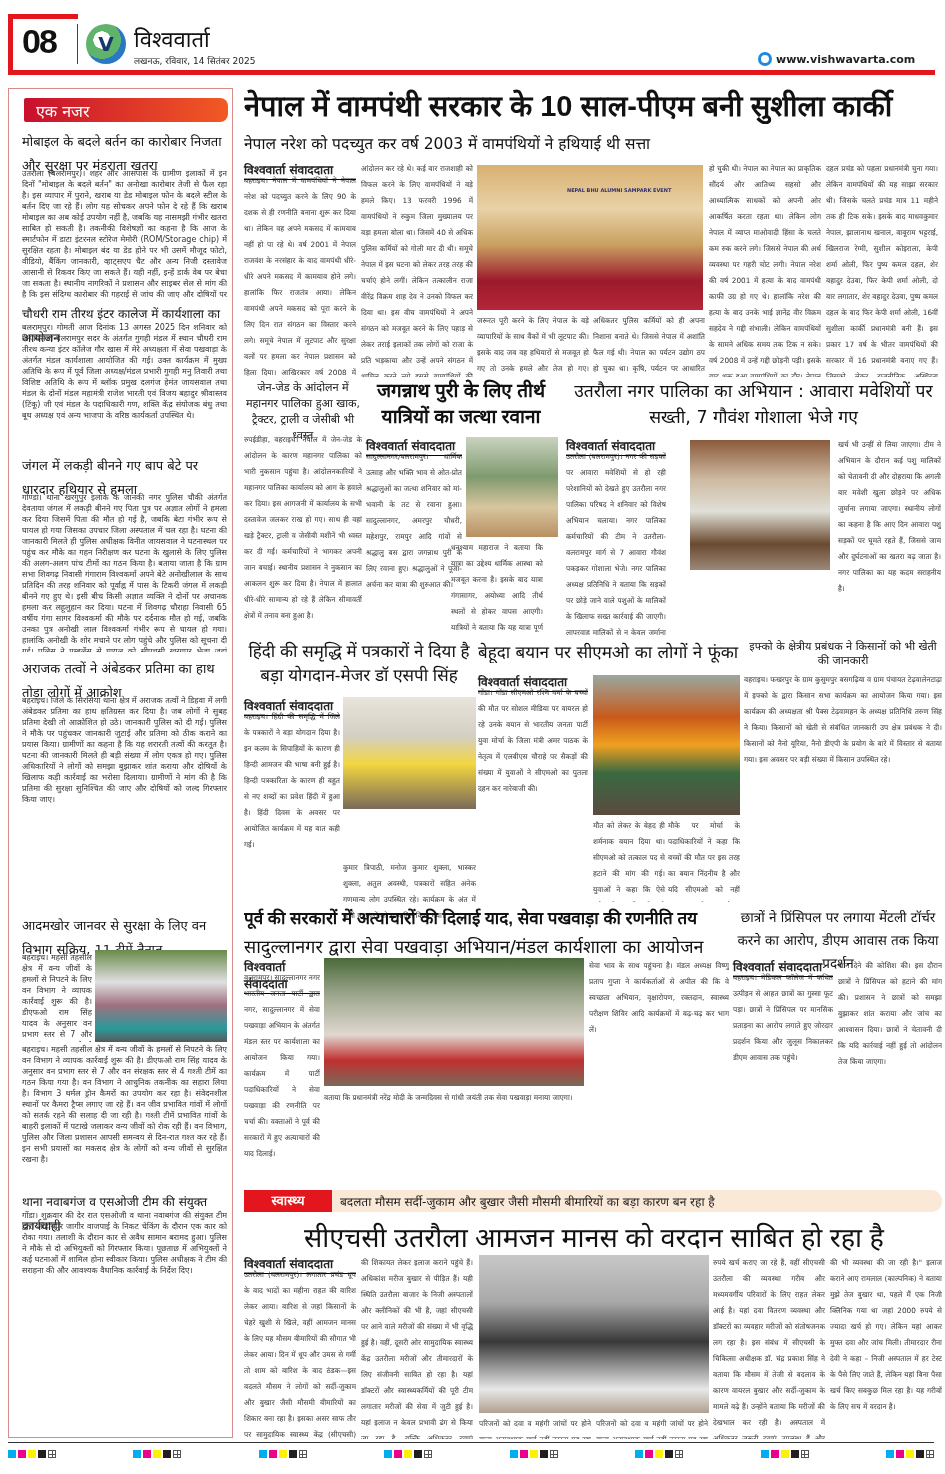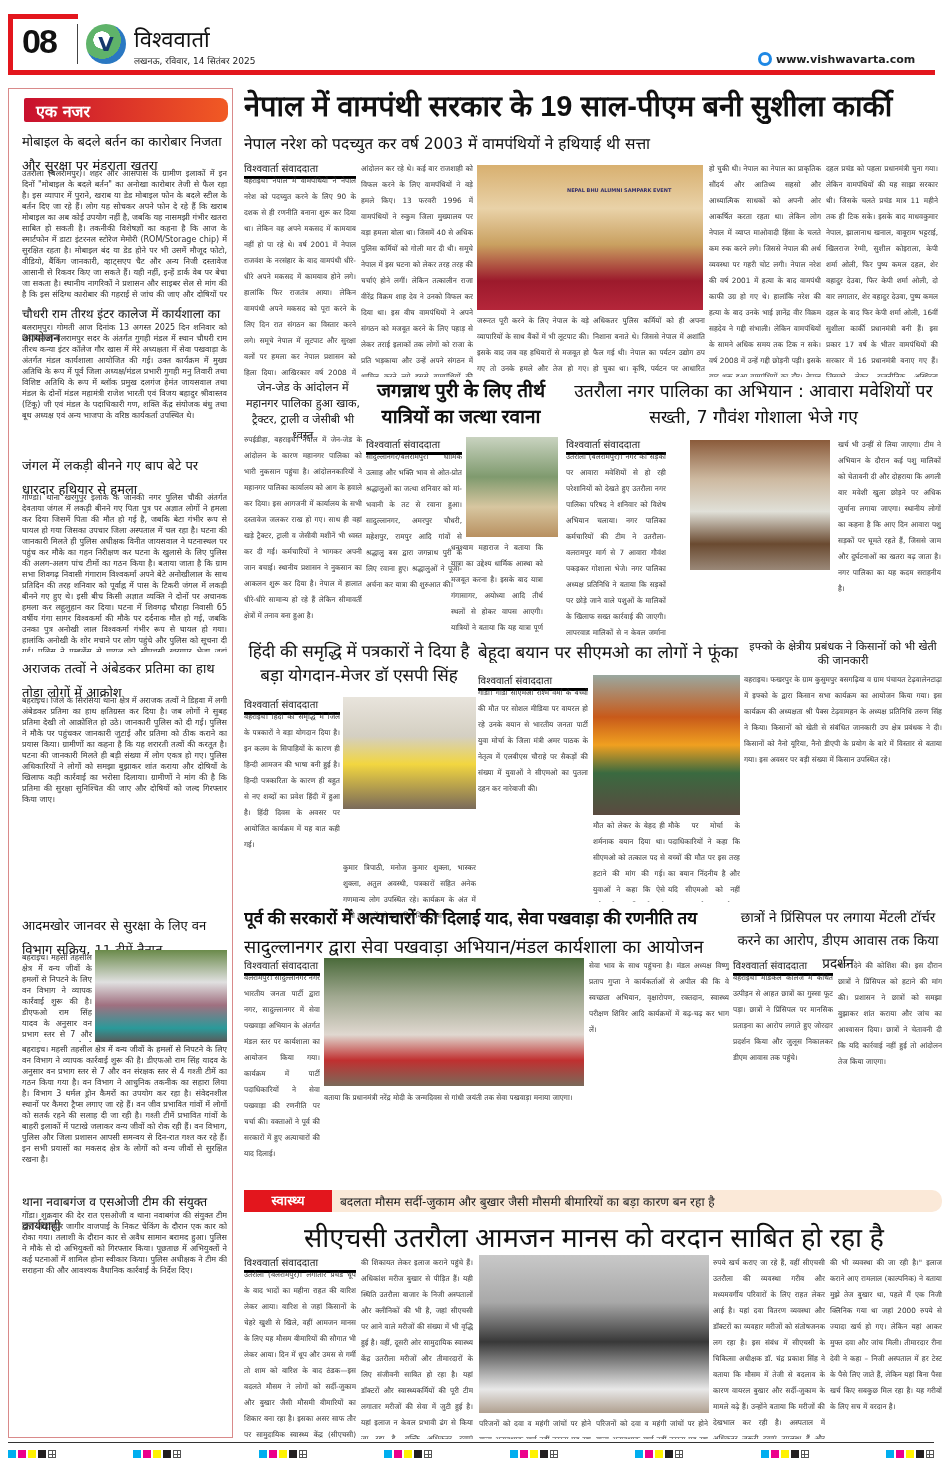--- a/index.html
+++ b/index.html
@@ -12,27 +12,27 @@
 .pageno{left:22px;top:22px;font-size:34px;font-family:"Liberation Sans",sans-serif;font-weight:bold;letter-spacing:-2px;color:#111}
 .vsep{left:77px;top:24px;width:1px;height:40px;background:#444}
 .logo{left:86px;top:24px;width:40px;height:40px;border-radius:50%;background:radial-gradient(circle at 40% 40%,#fff 0 25%,#5fb36a 26% 55%,#2a78c2 56% 100%);display:flex;align-items:center;justify-content:center;font-weight:bold;font-size:20px;color:#15386b}
 .brand{left:134px;top:23px;font-size:22px;font-weight:normal;color:#111}
 .dateline{left:134px;top:54px;font-size:9px;color:#222}
 .section-title{left:300px;top:24px;width:420px;text-align:center;font-size:26px;color:#111}
 .web{left:758px;top:52px;font-size:11px;font-weight:bold;color:#222;display:flex;align-items:center;gap:4px}
 .web .e{width:14px;height:14px;border-radius:50%;border:3px solid #1e88e5;display:inline-block}
 
 .leftcol{left:8px;top:88px;width:225px;height:1350px;border:1px solid #d98a8a;background:#fff}
-.eknazar{left:24px;top:98px;width:204px;height:24px;background:linear-gradient(90deg,#c8102e,#f15a24);border-radius:2px 8px 8px 2px;color:#fff;font-weight:bold;font-size:16px;padding:2px 12px}
+.eknazar{left:24px;top:98px;width:204px;height:24px;background:linear-gradient(90deg,#c8102e,#f15a24);border-radius:2px 8px 8px 2px;color:#fff;font-weight:normal;font-size:16px;padding:2px 12px}
 .lh{font-size:13px;font-weight:normal;line-height:24px;color:#111}
 .lp{font-size:8px;line-height:11px;color:#333;text-align:justify;overflow:hidden}
 
 .bigh{font-family:"Liberation Sans",sans-serif;font-weight:bold;color:#111;white-space:nowrap;overflow:hidden}
 .subh{color:#111;white-space:nowrap;overflow:hidden}
-.byline{font-size:10px;font-weight:normal;color:#222;border-bottom:3px solid #000000;padding-bottom:1px}
+.byline{font-size:12px;font-weight:bold;color:#222;border-bottom:1px solid #000000;padding-bottom:1px}
 .col{font-size:7.3px;line-height:16px;color:#333;text-align:justify;overflow:hidden}
 .photo{background:#999;overflow:hidden;position:absolute}
 .ph-nepal{background:linear-gradient(180deg,#d8b070 0%,#e9d2a8 30%,#c9a060 55%,#9c1a2c 80%,#b5263a 100%)}
 .ph-bus{background:linear-gradient(180deg,#c9d3c0 0%,#7f9a6e 40%,#d7c6a0 70%,#b89060 100%)}
 .ph-cow{background:linear-gradient(180deg,#8a5a3a 0%,#cdb9a0 30%,#e0e0d8 55%,#6a4a30 80%,#9a8878 100%)}
 .ph-meet{background:linear-gradient(180deg,#e8e4dc 0%,#d4cfc2 35%,#f2d640 60%,#7a6a5a 100%)}
 .ph-fire{background:linear-gradient(180deg,#9aa8a0 0%,#c85a1a 30%,#f0a020 50%,#3a6a40 70%,#5a4a40 100%)}
 .ph-forest{background:linear-gradient(180deg,#6a8a4a 0%,#e0e0e0 35%,#a07080 60%,#2a9a9a 85%,#5a5a5a 100%)}
 .ph-hall{background:linear-gradient(180deg,#4a6a3a 0%,#a0a890 30%,#e0d8d0 60%,#c03030 80%,#7a6a5a 100%)}
 .ph-doc{background:linear-gradient(180deg,#c8c8c8 0%,#a8a8a8 30%,#383838 55%,#e8e8e8 85%,#b0a090 100%)}
@@ -80,21 +80,21 @@
 <div class="abs lp" style="left:22px;top:695px;width:205px;height:215px">बहराइच। जिले के सिरसिया थाना क्षेत्र में अराजक तत्वों ने डिहवा में लगी अंबेडकर प्रतिमा का हाथ क्षतिग्रस्त कर दिया है। जब लोगों ने सुबह प्रतिमा देखी तो आक्रोशित हो उठे। जानकारी पुलिस को दी गई। पुलिस ने मौके पर पहुंचकर जानकारी जुटाई और प्रतिमा को ठीक कराने का प्रयास किया। ग्रामीणों का कहना है कि यह शरारती तत्वों की करतूत है। घटना की जानकारी मिलते ही बड़ी संख्या में लोग एकत्र हो गए। पुलिस अधिकारियों ने लोगों को समझा बुझाकर शांत कराया और दोषियों के खिलाफ कड़ी कार्रवाई का भरोसा दिलाया। ग्रामीणों ने मांग की है कि प्रतिमा की सुरक्षा सुनिश्चित की जाए और दोषियों को जल्द गिरफ्तार किया जाए।</div>
 
 <div class="abs lh" style="left:22px;top:914px;width:205px">आदमखोर जानवर से सुरक्षा के लिए वन विभाग सक्रिय, 11 टीमें तैनात</div>
 <div class="abs photo ph-forest" style="left:95px;top:950px;width:132px;height:92px"></div>
 <div class="abs lp" style="left:22px;top:952px;width:70px;height:90px">बहराइच। महसी तहसील क्षेत्र में वन्य जीवों के हमलों से निपटने के लिए वन विभाग ने व्यापक कार्रवाई शुरू की है। डीएफओ राम सिंह यादव के अनुसार वन प्रभाग स्तर से 7 और वन संरक्षक स्तर से 4 गश्ती टीमें का गठन किया गया है। वन विभाग ने आधुनिक तकनीक का सहारा लिया है। विभाग 3 थर्मल ड्रोन कैमरों का उपयोग कर रहा है। संवेदनशील स्थानों पर कैमरा ट्रैप्स लगाए जा रहे हैं। वन जीव प्रभावित गांवों में लोगों को सतर्क रहने की सलाह दी जा रही है। गश्ती टीमें प्रभावित गांवों के बाहरी इलाकों में पटाखे जलाकर वन्य जीवों को रोक रही हैं। वन विभाग, पुलिस और जिला प्रशासन आपसी समन्वय से दिन-रात गश्त कर रहे हैं। इन सभी प्रयासों का मकसद क्षेत्र के लोगों को वन्य जीवों से सुरक्षित रखना है।</div>
 <div class="abs lp" style="left:22px;top:1044px;width:205px;height:144px">बहराइच। महसी तहसील क्षेत्र में वन्य जीवों के हमलों से निपटने के लिए वन विभाग ने व्यापक कार्रवाई शुरू की है। डीएफओ राम सिंह यादव के अनुसार वन प्रभाग स्तर से 7 और वन संरक्षक स्तर से 4 गश्ती टीमें का गठन किया गया है। वन विभाग ने आधुनिक तकनीक का सहारा लिया है। विभाग 3 थर्मल ड्रोन कैमरों का उपयोग कर रहा है। संवेदनशील स्थानों पर कैमरा ट्रैप्स लगाए जा रहे हैं। वन जीव प्रभावित गांवों में लोगों को सतर्क रहने की सलाह दी जा रही है। गश्ती टीमें प्रभावित गांवों के बाहरी इलाकों में पटाखे जलाकर वन्य जीवों को रोक रही हैं। वन विभाग, पुलिस और जिला प्रशासन आपसी समन्वय से दिन-रात गश्त कर रहे हैं। इन सभी प्रयासों का मकसद क्षेत्र के लोगों को वन्य जीवों से सुरक्षित रखना है।</div>
 
 <div class="abs lh" style="left:22px;top:1190px;width:210px;font-size:12px">थाना नवाबगंज व एसओजी टीम की संयुक्त कार्यवाही</div>
 <div class="abs lp" style="left:22px;top:1210px;width:205px;height:225px">गोंडा। शुक्रवार की देर रात एसओजी व थाना नवाबगंज की संयुक्त टीम द्वारा लोहांगपुर जागीर वाजपाई के निकट चेकिंग के दौरान एक कार को रोका गया। तलाशी के दौरान कार से अवैध सामान बरामद हुआ। पुलिस ने मौके से दो अभियुक्तों को गिरफ्तार किया। पूछताछ में अभियुक्तों ने कई घटनाओं में शामिल होना स्वीकार किया। पुलिस अधीक्षक ने टीम की सराहना की और आवश्यक वैधानिक कार्रवाई के निर्देश दिए।</div>
 
-<div class="abs bigh" style="left:244px;top:88px;width:700px;font-size:29px;line-height:36px">नेपाल में वामपंथी सरकार के 19 साल-पीएम बनी सुशीला कार्की</div>
+<div class="abs bigh" style="left:244px;top:88px;width:700px;font-size:29px;line-height:36px">नेपाल में वामपंथी सरकार के 10 साल-पीएम बनी सुशीला कार्की</div>
 <div class="abs subh" style="left:244px;top:132px;width:460px;font-size:15.5px">नेपाल नरेश को पदच्युत कर वर्ष 2003 में वामपंथियों ने हथियाई थी सत्ता</div>
 <div class="abs byline" style="left:244px;top:161px;width:112px">विश्ववार्ता संवाददाता</div>
 <div class="abs col" style="left:244px;top:173px;width:112px;height:204px">बहराइच। नेपाल में वामपंथियों ने नेपाल नरेश को पदच्युत करने के लिए 90 के दशक से ही रणनीति बनाना शुरू कर दिया था। लेकिन वह अपने मकसद में कामयाब नहीं हो पा रहे थे। वर्ष 2001 में नेपाल राजवंश के नरसंहार के बाद वामपंथी धीरे-धीरे अपने मकसद में कामयाब होने लगे। हालांकि फिर राजतंत्र आया। लेकिन वामपंथी अपने मकसद को पूरा करने के लिए दिन रात संगठन का विस्तार करने लगे। समूचे नेपाल में लूटपाट और सुरक्षा बलों पर हमला कर नेपाल प्रशासन को हिला दिया। आखिरकार वर्ष 2008 में नेपाल नरेश ज्ञानेंद्र वीर विक्रमदेव शाह को वामपंथियों के दबाव के चलते गद्दी छोड़नी पड़ी। नेपाल में वामपंथी राजशाही के खिलाफ लंबे समय से</div>
 <div class="abs col" style="left:361px;top:161px;width:112px;height:216px">आंदोलन कर रहे थे। कई बार राजशाही को विफल करने के लिए वामपंथियों ने बड़े हमले किए। 13 फरवरी 1996 में वामपंथियों ने रुकुम जिला मुख्यालय पर बड़ा हमला बोला था। जिसमें 40 से अधिक पुलिस कर्मियों को गोली मार दी थी। समूचे नेपाल में इस घटना को लेकर तरह तरह की चर्चाएं होने लगीं। लेकिन तत्कालीन राजा वीरेंद्र विक्रम शाह देव ने उनको विफल कर दिया था। इस बीच वामपंथियों ने अपने संगठन को मजबूत करने के लिए पहाड़ से लेकर तराई इलाकों तक लोगों को राजा के प्रति भड़काया और उन्हें अपने संगठन में शामिल करने लगे इससे वामपंथियों की ताकत और बढ़ने लगी वामपंथियों ने हथियार गोला बारूद की</div>
 <div class="abs photo ph-nepal" style="left:477px;top:165px;width:226px;height:145px">
   <div style="position:absolute;left:90px;top:22px;font-size:5px;font-weight:bold;color:#34306b;white-space:nowrap">NEPAL BHU ALUMNI SAMPARK EVENT</div>
 </div>
 <div class="abs col" style="left:477px;top:313px;width:112px;height:64px">जरूरत पूरी करने के लिए नेपाल के बड़े व्यापारियों के साथ बैंकों में भी लूटपाट की। इसके बाद जब वह हथियारों से मजबूत हो गए तो उनके हमले और तेज हो गए। वामपंथी</div>
 <div class="abs col" style="left:593px;top:313px;width:112px;height:64px">अधिकतर पुलिस कर्मियों को ही अपना निशाना बनाते थे। जिससे नेपाल में अशांति फैल गई थी। नेपाल का पर्यटन उद्योग ठप हो चुका था। कृषि, पर्यटन पर आधारित अर्थ व्यवस्था भी चौपट</div>
 <div class="abs col" style="left:709px;top:161px;width:112px;height:216px">हो चुकी थी। नेपाल का नेपाल का प्राकृतिक सौंदर्य और आतिथ्य सहसो और आध्यात्मिक साधकों को अपनी ओर आकर्षित करता रहता था। लेकिन लोग नेपाल में व्याप्त माओवादी हिंसा के चलते कम रुक करने लगे। जिससे नेपाल की अर्थ व्यवस्था पर गहरी चोट लगी। नेपाल नरेश की वर्ष 2001 में हत्या के बाद वामपंथी काफी उग्र हो गए थे। हालांकि नरेश की हत्या के बाद उनके भाई ज्ञानेंद्र वीर विक्रम सहदेव ने गद्दी संभाली। लेकिन वामपंथियों के सामने अधिक समय तक टिक न सके। वर्ष 2008 में उन्हें गद्दी छोड़नी पड़ी। इसके बाद शुरू हुआ वामपंथियों का दौर। नेपाल के आम चुनाव में वामपंथियों को बहुमत मिला। वामपंथी दल के उग्र नेता के</div>

